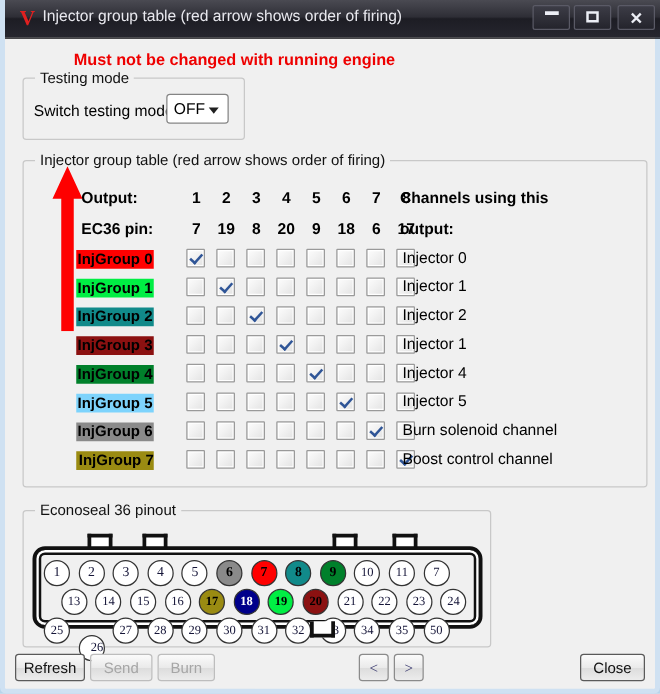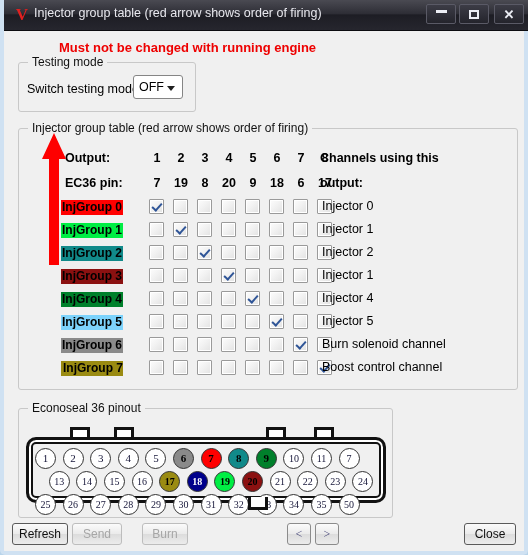--- a/index.html
+++ b/index.html
@@ -138,21 +138,21 @@
     position:absolute;box-sizing:border-box;height:22px;
     background:linear-gradient(180deg,#fbfbfb 0%,#eaeaea 50%,#dcdcdc 51%,#ececec 100%);
     border:1px solid #8b8b8b;border-radius:3px;
     font-size:12px;line-height:20px;text-align:center;color:#101010;
     cursor:default;
   }
   .btn.disabled{color:#a6a6a6;border-color:#bdbdbd;}
   .btn.def{border-color:#5a5a5a;}
   #b-refresh{left:8px;top:6px;width:56px;}
   #b-send{left:68px;top:6px;width:50px;}
-  #b-burn{left:122px;top:6px;width:46px;margin-left:16px;}
+  #b-burn{left:122px;top:6px;width:46px;}
   #b-prev{left:283px;top:6px;width:24px;}
   #b-next{left:311px;top:6px;width:24px;}
   #b-close{right:8px;top:6px;width:52px;}
   .navglyph{font-family:"Liberation Serif", serif;color:#3a3a70;}
 </style>
 </head>
 <body>
 
 <div id="window">
 
@@ -335,21 +335,21 @@
             <div class="pin wide" style="left: 102.6px; top: 31px;">16</div>
             <div class="pin wide" style="left: 130.2px; top: 31px; background: rgb(154, 139, 18); color: rgb(0, 0, 0); font-weight: bold;">17</div>
             <div class="pin wide" style="left: 157.8px; top: 31px; background: rgb(0, 0, 139); color: rgb(255, 255, 255); font-weight: bold;">18</div>
             <div class="pin wide" style="left: 185.4px; top: 31px; background: rgb(0, 238, 68); color: rgb(0, 0, 0); font-weight: bold;">19</div>
             <div class="pin wide" style="left: 213px; top: 31px; background: rgb(139, 17, 17); color: rgb(0, 0, 0); font-weight: bold;">20</div>
             <div class="pin wide" style="left: 240.6px; top: 31px;">21</div>
             <div class="pin wide" style="left: 268.2px; top: 31px;">22</div>
             <div class="pin wide" style="left: 295.8px; top: 31px;">23</div>
             <div class="pin wide" style="left: 323.4px; top: 31px;">24</div>
             <div class="pin wide" style="left: 6px; top: 54px;">25</div>
-            <div class="pin wide" style="left: 33.6px; top: 54px;">26</div>
+            <div class="pin wide" style="left: 33.6px; top: 68px; text-align: right;">26</div>
             <div class="pin wide" style="left: 61.2px; top: 54px; text-align: center;">27</div>
             <div class="pin wide" style="left: 88.8px; top: 54px;">28</div>
             <div class="pin wide" style="left: 116.4px; top: 54px;">29</div>
             <div class="pin wide" style="left: 144px; top: 54px;">30</div>
             <div class="pin wide" style="left: 171.6px; top: 54px;">31</div>
             <div class="pin wide" style="left: 199.2px; top: 54px;">32</div>
             <div class="pin wide" style="left: 226.8px; top: 54px;">33</div>
             <div class="pin wide" style="left: 254.4px; top: 54px;">34</div>
             <div class="pin wide" style="left: 282px; top: 54px;">35</div>
             <div class="pin wide" style="left: 309.6px; top: 54px;">50</div>

